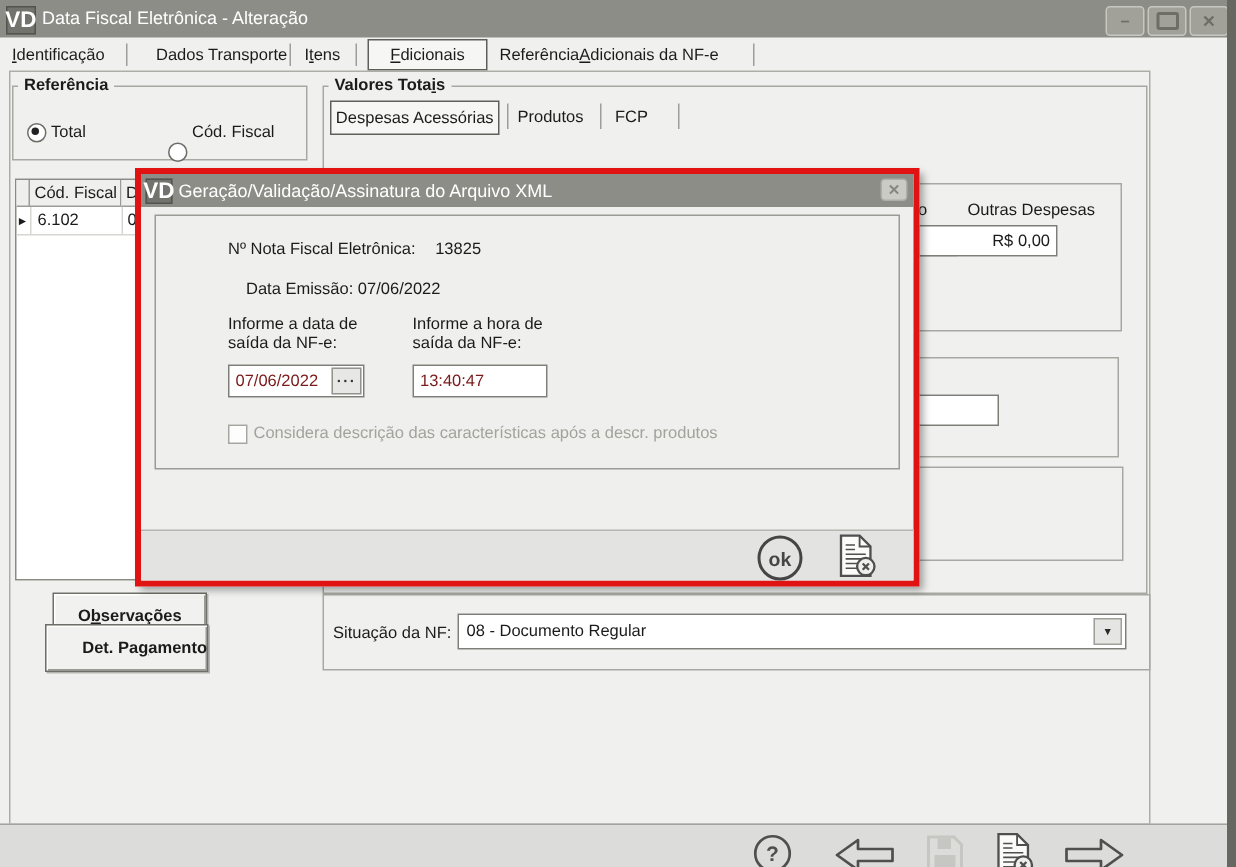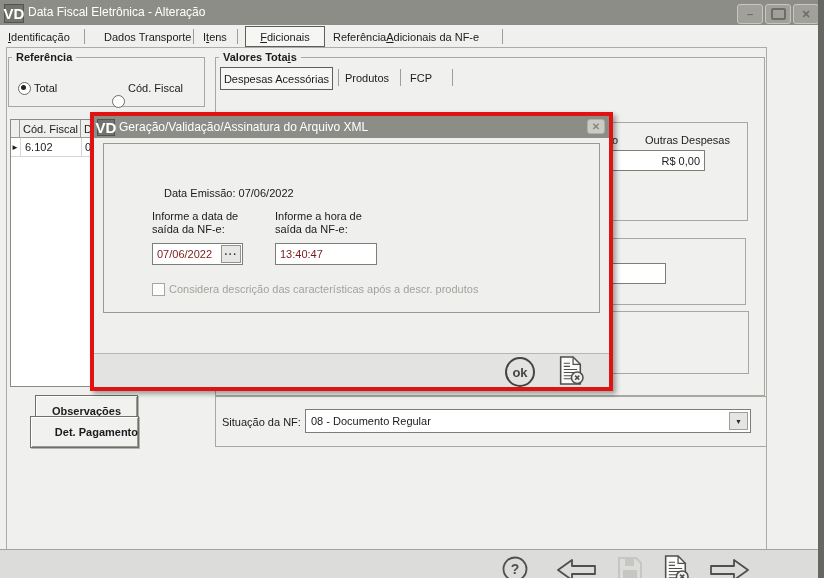--- a/index.html
+++ b/index.html
@@ -191,34 +191,38 @@
     <div class="abs titlebar" style="left:0;top:0;width:515px;height:22px;">
       <div class="abs vd" style="left:3px;top:3px;width:16px;height:15px;">VD</div>
       <div class="abs" style="left:25px;top:4px;">Geração/Validação/Assinatura do Arquivo XML</div>
       <div class="abs" style="right:4px;top:3px;width:18px;height:15px;background:#cbcbc5;border:1px solid #aeaea8;border-radius:3px;display:flex;align-items:center;justify-content:center;color:#87877f;font-weight:bold;font-size:10px;box-sizing:border-box;">
           <span>✕</span>
         </div>
     </div>
 
     <div class="abs" style="left:9px;top:27px;width:497px;height:170px;border:1px solid #9b9b95;box-sizing:border-box;"></div>
 
+    <div class="abs" style="left:58px;top:44px;">
+      <span>Nº Nota Fiscal Eletrônica:</span>
+      <span style="margin-left:10px;">13825</span>
+    </div>
     <div class="abs" style="left:58px;top:71px;margin-left:12px;">Data Emissão: 07/06/2022</div>
 
     <div class="abs" style="left:58px;top:94px;">Informe a data de</div>
     <div class="abs" style="left:58px;top:107px;">saída da NF-e:</div>
     <div class="abs" style="left:181px;top:94px;">Informe a hora de</div>
     <div class="abs" style="left:181px;top:107px;">saída da NF-e:</div>
 
     <div class="abs sunken" style="left:58px;top:127px;width:91px;height:22px;box-sizing:border-box;">
       <div class="abs val maroon" style="left:4px;top:0;height:20px;">07/06/2022</div>
       <div class="abs smallbtn" style="right:1px;top:1px;width:20px;height:18px;box-sizing:border-box;">
           <span>···</span>
         </div>
     </div>
-    <div class="abs sunken" style="left:181px;top:127px;width:102px;height:22px;box-sizing:border-box;">
+    <div class="abs sunken" style="left:181px;top:127px;width:90px;height:22px;box-sizing:border-box;">
       <div class="abs val maroon" style="left:4px;top:0;height:20px;">13:40:47</div>
     </div>
 
     <div class="abs chk" style="left:58px;top:167px;"></div>
     <div class="abs gray" style="left:75px;top:167px;">Considera descrição das características após a descr. produtos</div>
 
     <div class="abs" style="left:0;top:237px;width:515px;height:34px;background:#e3e3e1;border-top:1px solid #b7b7b1;box-sizing:border-box;"></div>
     <div class="abs okbtn" style="left:411px;top:241px;">
         <span>ok</span>
       </div>

